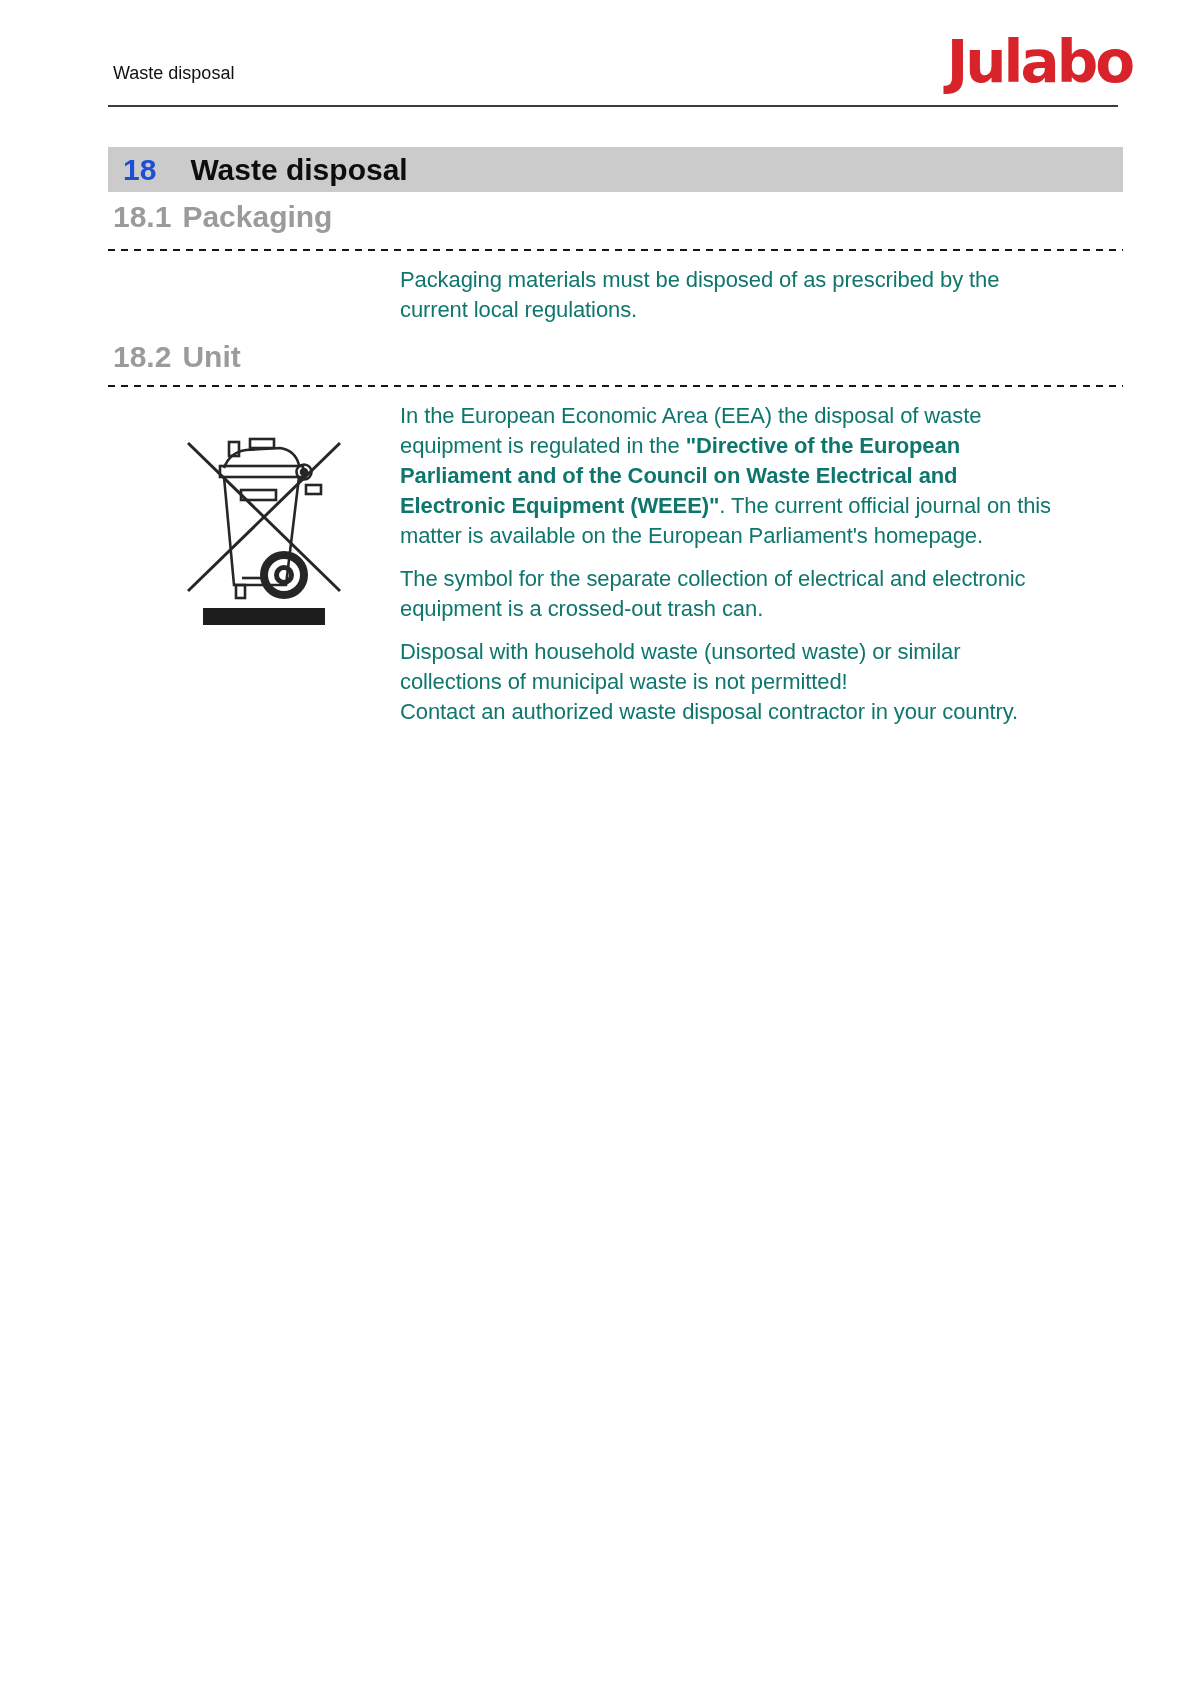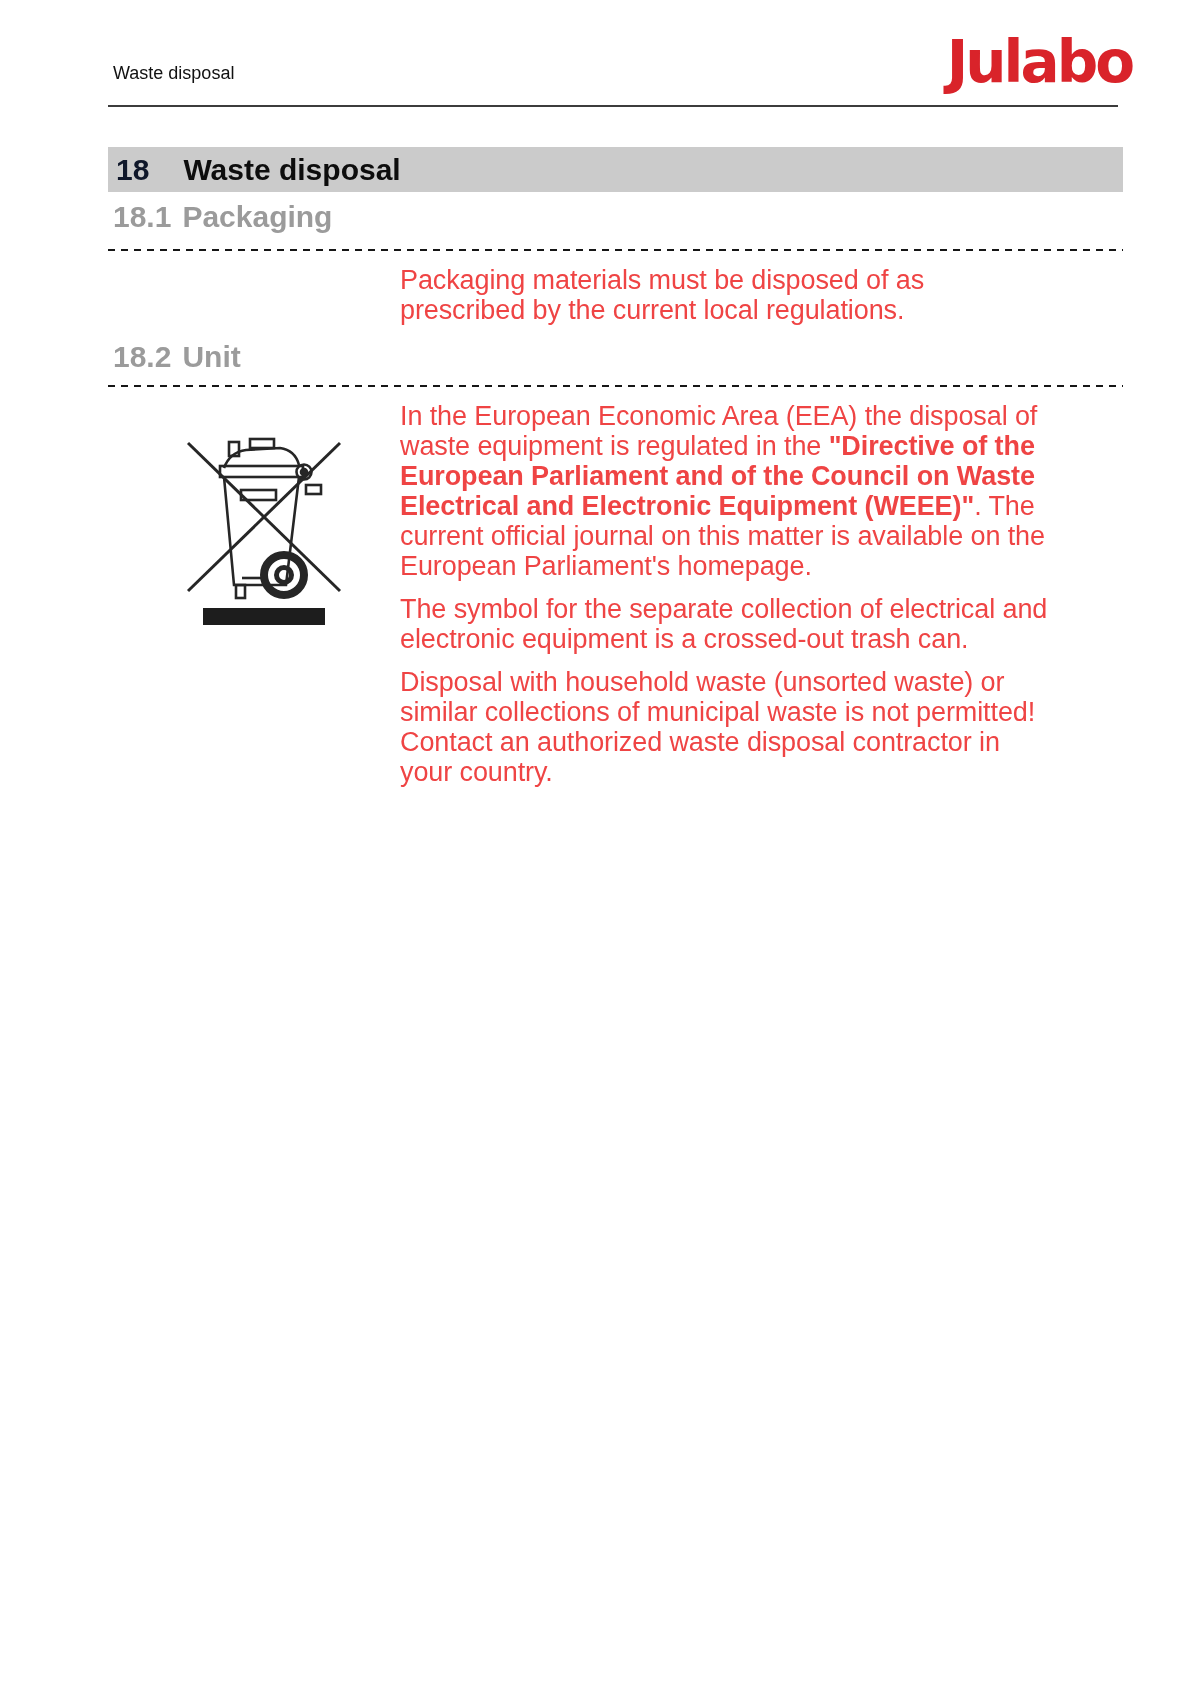--- a/index.html
+++ b/index.html
@@ -17,38 +17,38 @@
     color:#d9232a; font-family:"DejaVu Sans", sans-serif;
     transform:scaleY(1.02);
   }
   .header-rule { position:absolute; left:108px; top:105px; width:1010px; height:2px; background:#3c3c3c; }
 
   
   .banner {
     position:absolute; left:108px; top:147px; width:1015px; height:45px;
     background:#cbcbcb; display:flex; align-items:center;
   }
-  .banner .num { font-size:30px; font-weight:bold; color:#0f172a; margin-left:8px; }
+  .banner .num { font-size:30px; font-weight:bold; color:#1d4ed8; margin-left:15px; }
   .banner .ttl { font-size:30px; font-weight:bold; color:#0d0d0d; margin-left:34px; }
 
   
   .subhead { position:absolute; left:113px; display:flex; color:#9b9b9b; }
   .subhead .num { font-size:30px; font-weight:bold; }
   .subhead .ttl { font-size:30px; font-weight:bold; margin-left:11px; }
   .subhead-packaging { top:200px;text-align:center; }
   .subhead-unit { top:340px; }
   .dashed {
     position:absolute; left:108px; width:1015px; height:2px;
     background:repeating-linear-gradient(90deg,#161616 0 7px,transparent 7px 13px);
   }
   .dashed-1 { top:249px; }
   .dashed-2 { top:385px; }
 
   
-  .body-text { font-size:27px; line-height:30px; letter-spacing:-0.1px; color:#ef4444; }
+  .body-text { font-size:22px; line-height:30px; letter-spacing:-0.1px; color:#0f766e; }
   .para-packaging { position:absolute; left:400px; top:265px; width:650px; }
   .unit-text { position:absolute; left:400px; top:401px; width:655px; }
   .unit-text p { margin-bottom:13px; }
   .unit-text b { font-weight:bold; }
 
   
   .weee { position:absolute; left:184px; top:435px; width:160px; height:192px; }
   .weee svg { width:100%; height:100%; }
 
   

